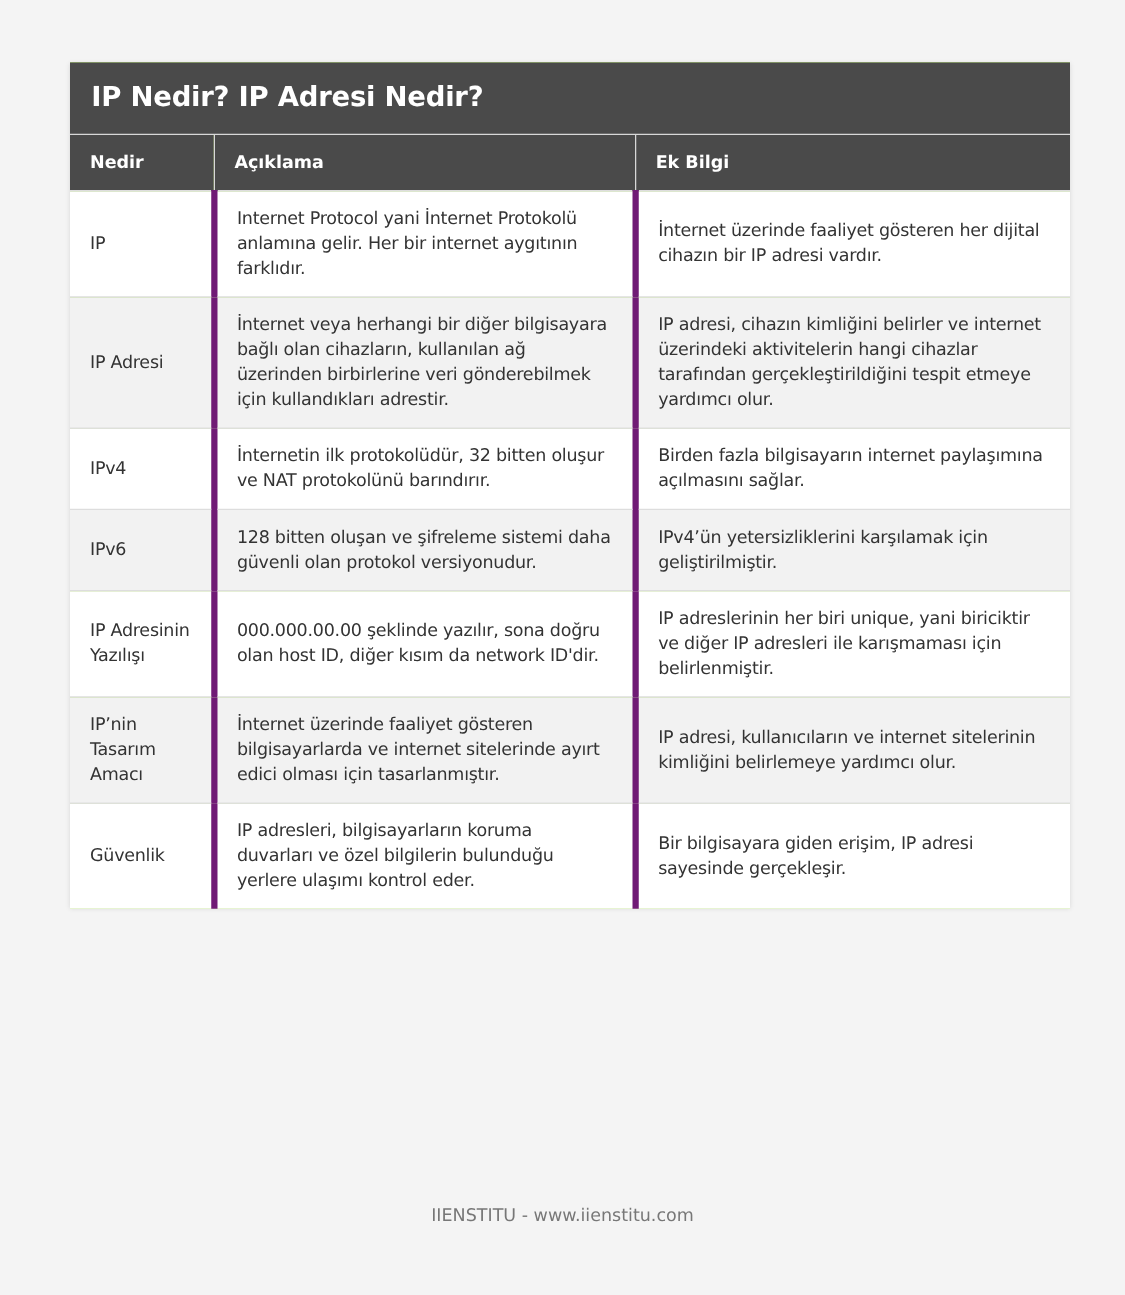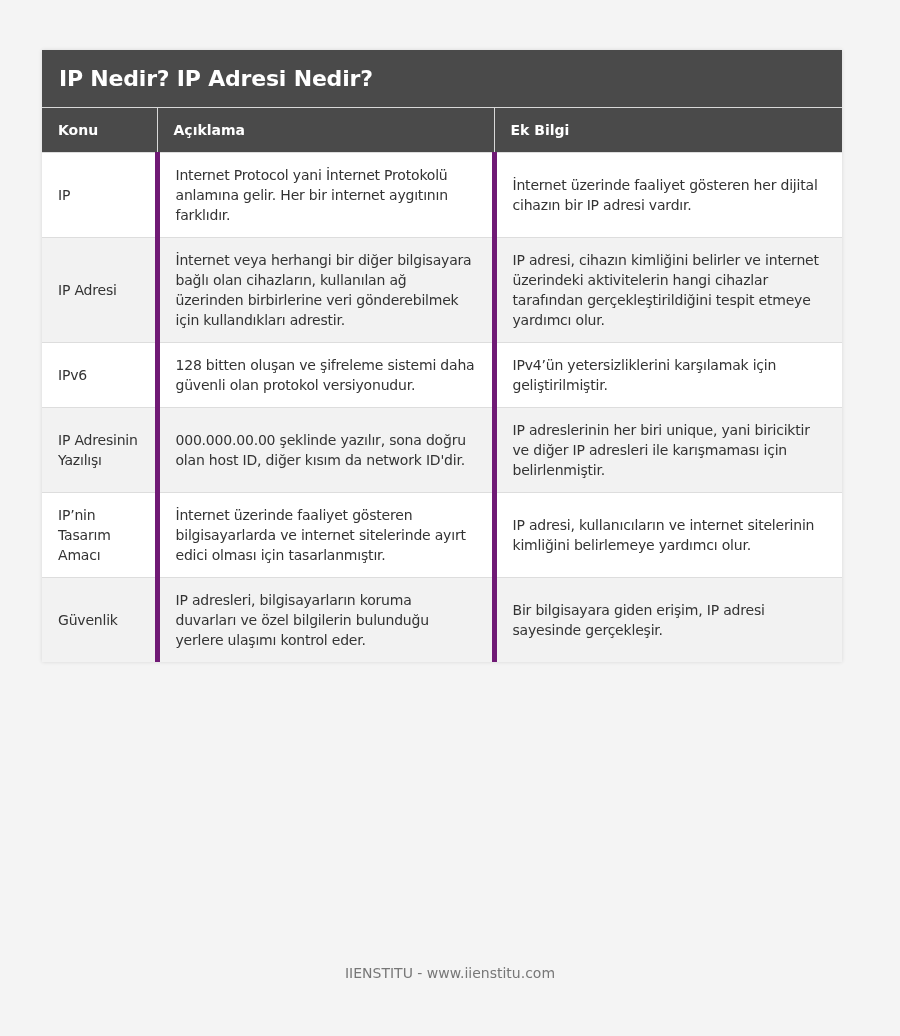--- a/index.html
+++ b/index.html
@@ -3,21 +3,21 @@
 <meta charset="utf-8">
 <style>
   html, body { margin: 0; padding: 0; }
   body {
     width: 900px; height: 1036px;
     background: #f4f4f4;
     font-family: "DejaVu Sans", "Liberation Sans", sans-serif;
     position: relative;
   }
   .card {
-    position: absolute; left: 42px; top: 50px; width: 800px;
+    position: absolute; left: 56px; top: 50px; width: 800px;
     background: #84cc16;
     box-shadow: 0 0 4px rgba(0,0,0,0.12);
   }
   .title-bar {
     height: 57px; background: #4a4a4a;
     border-bottom: 1px solid #d8d8d8;
     display: flex; align-items: center;
     padding-left: 17px;
   }
   .title-bar h1 {
@@ -54,35 +54,40 @@
     <h1>IP Nedir? IP Adresi Nedir?</h1>
   </div>
   <table>
     <colgroup>
         <col class="c1">
         <col class="c2">
         <col class="c3">
       </colgroup>
     <thead>
       <tr>
-        <th>Konu</th>
+        <th>Nedir</th>
         <th>Açıklama</th>
         <th>Ek Bilgi</th>
       </tr>
     </thead>
     <tbody>
       <tr>
         <td>IP</td>
         <td>Internet Protocol yani İnternet Protokolü anlamına gelir. Her bir internet aygıtının farklıdır.</td>
         <td>İnternet üzerinde faaliyet gösteren her dijital cihazın bir IP adresi vardır.</td>
       </tr>
       <tr>
         <td>IP Adresi</td>
         <td>İnternet veya herhangi bir diğer bilgisayara bağlı olan cihazların, kullanılan ağ üzerinden birbirlerine veri gönderebilmek için kullandıkları adrestir.</td>
         <td>IP adresi, cihazın kimliğini belirler ve internet üzerindeki aktivitelerin hangi cihazlar tarafından gerçekleştirildiğini tespit etmeye yardımcı olur.</td>
+      </tr>
+      <tr>
+        <td>IPv4</td>
+        <td>İnternetin ilk protokolüdür, 32 bitten oluşur ve NAT protokolünü barındırır.</td>
+        <td>Birden fazla bilgisayarın internet paylaşımına açılmasını sağlar.</td>
       </tr>
       <tr>
         <td>IPv6</td>
         <td>128 bitten oluşan ve şifreleme sistemi daha güvenli olan protokol versiyonudur.</td>
         <td>IPv4’ün yetersizliklerini karşılamak için geliştirilmiştir.</td>
       </tr>
       <tr>
         <td>IP Adresinin Yazılışı</td>
         <td>000.000.00.00 şeklinde yazılır, sona doğru olan host ID, diğer kısım da network ID'dir.</td>
         <td>IP adreslerinin her biri unique, yani biriciktir ve diğer IP adresleri ile karışmaması için belirlenmiştir.</td>

